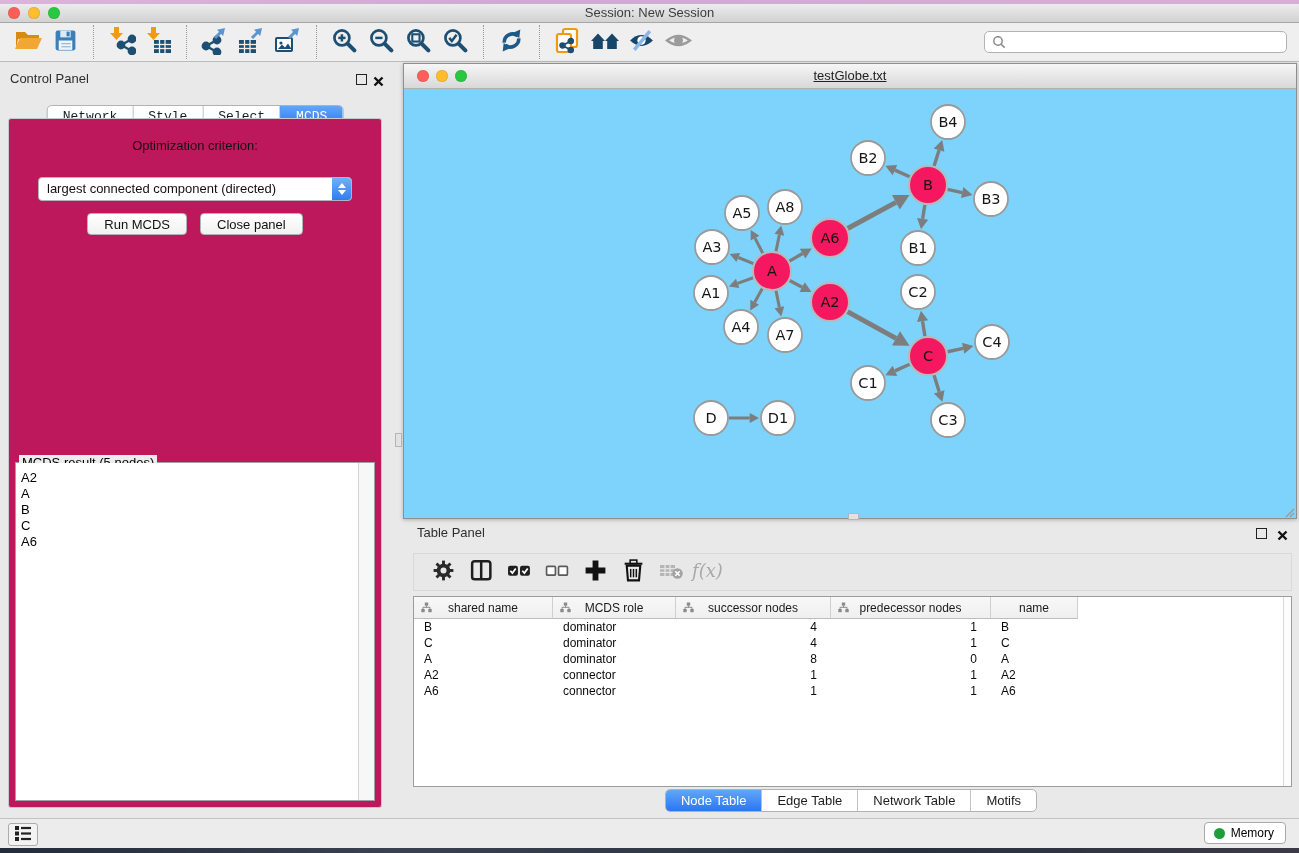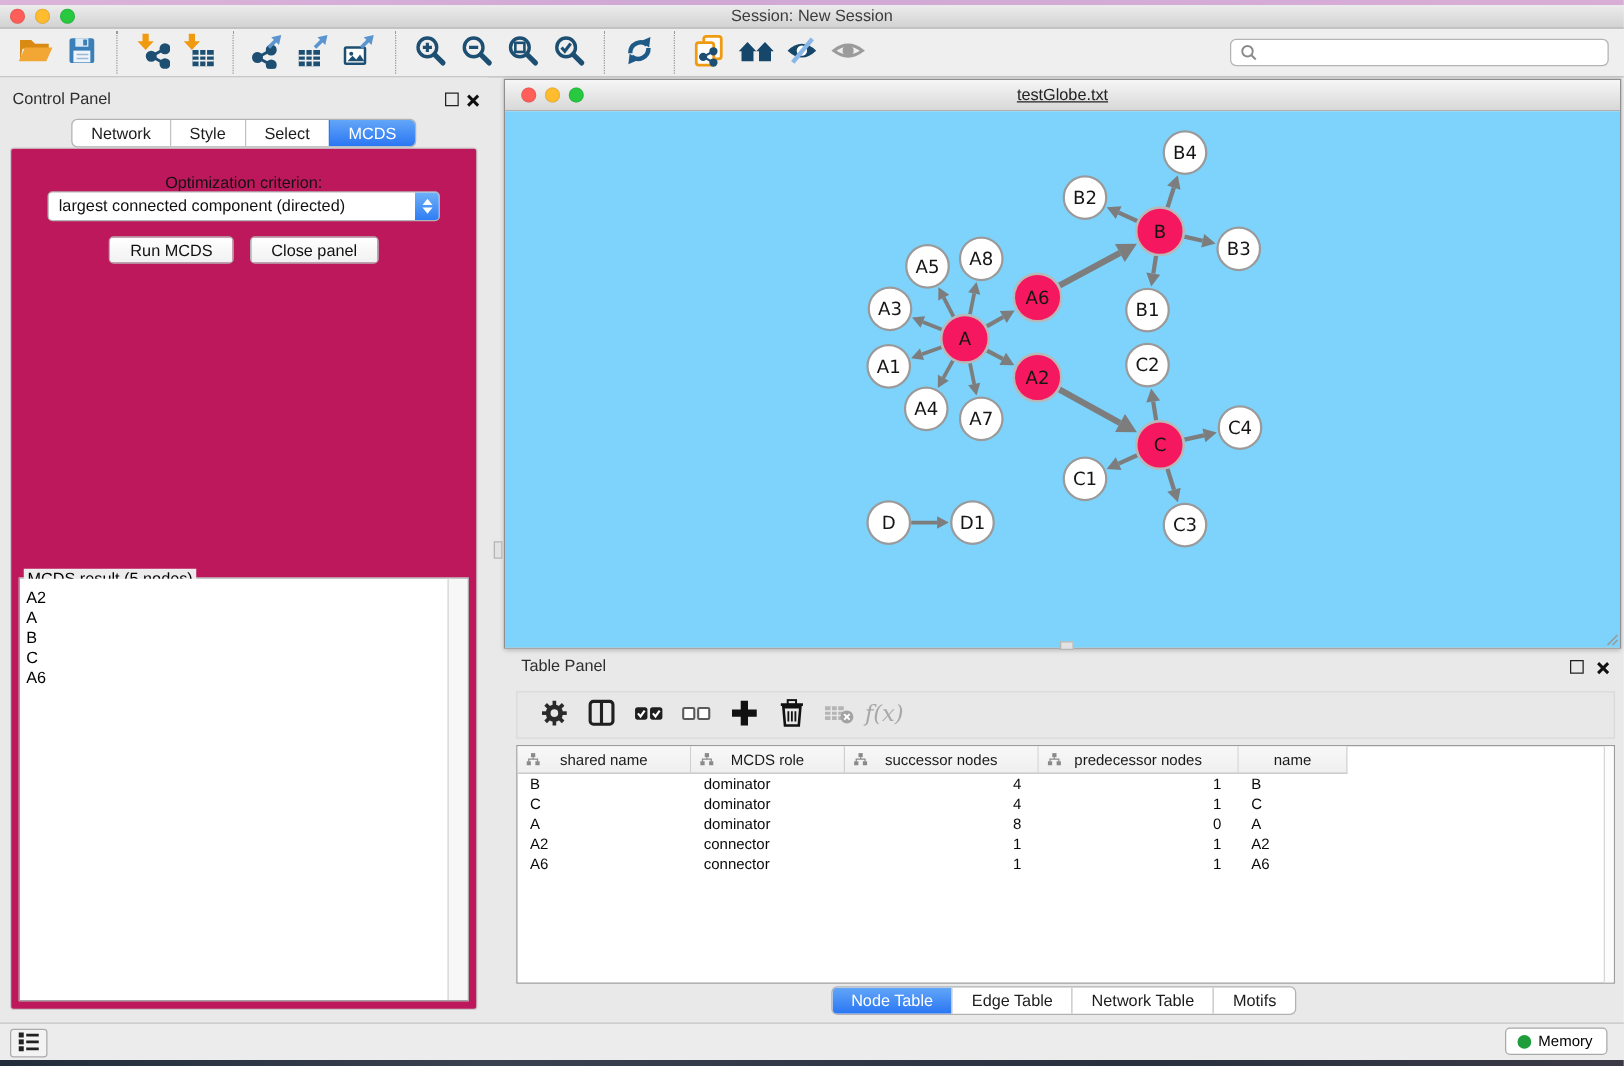--- a/index.html
+++ b/index.html
@@ -37,25 +37,25 @@
   .cp-title{position:absolute;left:10px;top:9px;font-size:13px;color:#2e2e2e;}
   .panel-float{position:absolute;width:9px;height:9px;border:1.6px solid #222;background:transparent;}
   .panel-close{position:absolute;width:11px;height:11px;}
   .cp-float{right:23px;top:12px;} .cp-close{right:6px;top:11px;}
   .seg-tabs{display:flex;height:21px;background:#fff;border:1px solid #b2b2b2;border-radius:5px;
     overflow:hidden;font-size:13px;}
   .seg-tab{display:flex;align-items:center;justify-content:center;padding:0 15px;color:#1c1c1c;
     border-left:1px solid #c2c2c2;cursor:default;white-space:nowrap;}
   .seg-tab:first-child{border-left:none;}
   .seg-tab.active{background:linear-gradient(#62a6f8,#2a76f3);color:#fff;border-left-color:#2a76f3;}
-  .cp-tabs-wrap{position:absolute;top:33px;left:50%;transform:translateX(-50%);}
+  .cp-tabs-wrap{position:absolute;top:43px;left:50%;transform:translateX(-50%);font-family:Liberation Mono, monospace;}
   .cp-body{position:absolute;left:8px;top:56px;width:372px;height:688px;background:#be185d;
     border:1px solid #c9c9c9;border-radius:3px;}
   .opt-label{margin-top:19px;text-align:center;font-size:13px;color:#111;}
-  .criterion-select{margin:0 auto 0;width:312px;height:22px;position:relative;background:#fff;
+  .criterion-select{margin:24px auto 0;width:312px;height:22px;position:relative;background:#fff;
     border:1px solid #b4b4b4;border-radius:4px;box-sizing:content-box;}
   .sel-text{display:block;line-height:22px;padding-left:8px;font-size:13px;color:#111;
     white-space:nowrap;overflow:hidden;}
   .sel-stepper{position:absolute;right:0;top:0;bottom:0;width:19px;border-radius:0 3px 3px 0;
     background:linear-gradient(#6fb0f9,#2e7df4);display:flex;flex-direction:column;
     align-items:center;justify-content:center;gap:2px;}
   .tri-up{width:0;height:0;border-left:4px solid transparent;border-right:4px solid transparent;
     border-bottom:5px solid #fff;}
   .tri-down{width:0;height:0;border-left:4px solid transparent;border-right:4px solid transparent;
     border-top:5px solid #fff;}

